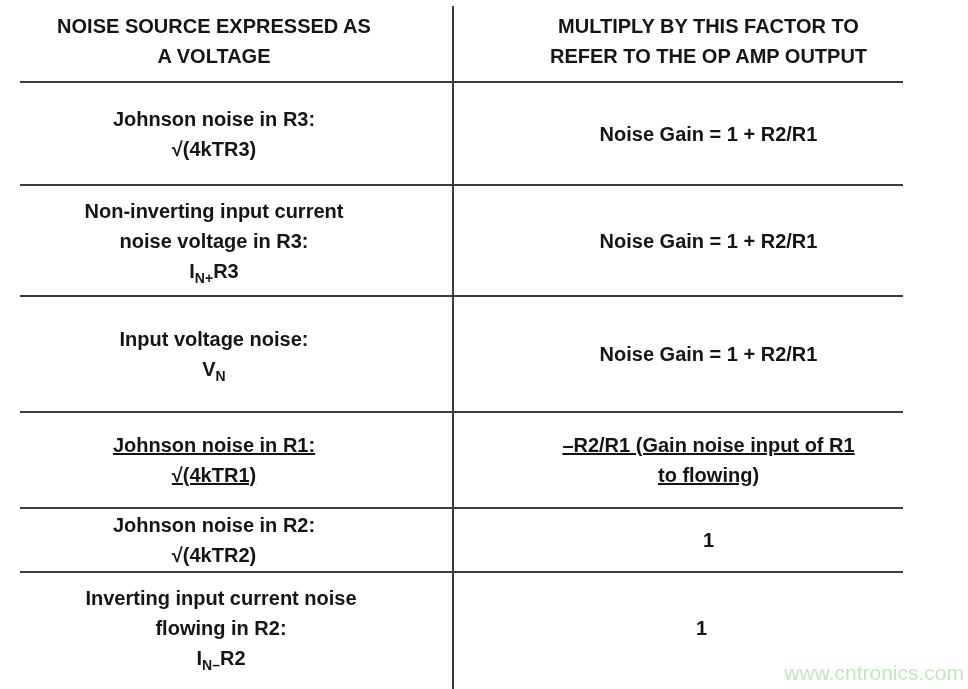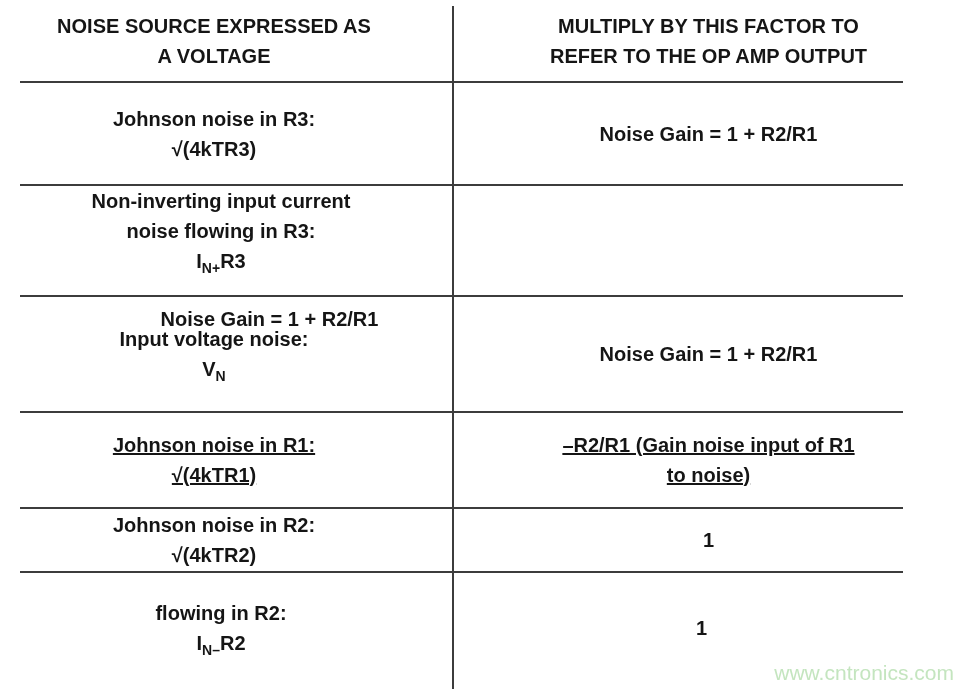--- a/index.html
+++ b/index.html
@@ -46,32 +46,32 @@
     position: absolute;
     left: 452px;
     top: 6px;
     width: 2px;
     height: 683px;
     background: #3c3c3c;
     z-index: 5;
   }
   .watermark {
     position: absolute;
-    right: 14px;
+    right: 4px;
     bottom: 4px;
     font-family: "Liberation Sans", "DejaVu Sans", sans-serif;
     font-weight: normal;
     font-size: 21px;
     color: #c4e5bf;
     z-index: 6;
   }
   
   .rh-header { height: 83px; }
   .rh-0 { height: 103px; }
-  .rh-1 { height: 111px; flex-direction: column; }
+  .rh-1 { height: 111px; }
   .rh-2 { height: 116px; }
   .rh-3 { height: 96px; text-decoration: underline; }
   .rh-4 { height: 64px; }
   .rh-5 { height: 109px; }
 </style>
 </head>
 <body>
 
 <div class="page">
 
@@ -96,21 +96,21 @@
         <div class="line">√(4kTR3)</div>
       </div>
       <div class="cell right">
         <div class="line">Noise Gain = 1 + R2/R1</div>
       </div>
     </div>
 
     <div class="t-row bordered rh-1">
       <div class="cell left">
         <div class="line">Non-inverting input current</div>
-        <div class="line">noise flowing in R3:</div>
+        <div class="line">noise voltage in R3:</div>
         <div class="line formula"><span>I</span><sub>N+</sub><span>R3</span></div>
       </div>
       <div class="cell right">
         <div class="line">Noise Gain = 1 + R2/R1</div>
       </div>
     </div>
 
     <div class="t-row bordered rh-2">
       <div class="cell left">
         <div class="line">Input voltage noise:</div>
@@ -121,36 +121,37 @@
       </div>
     </div>
 
     <div class="t-row bordered rh-3">
       <div class="cell left">
         <div class="line">Johnson noise in R1:</div>
         <div class="line">√(4kTR1)</div>
       </div>
       <div class="cell right">
         <div class="line">–R2/R1 (Gain noise input of R1</div>
-        <div class="line">to noise)</div>
+        <div class="line">to flowing)</div>
       </div>
     </div>
 
     <div class="t-row bordered rh-4">
       <div class="cell left">
         <div class="line">Johnson noise in R2:</div>
         <div class="line">√(4kTR2)</div>
       </div>
       <div class="cell right">
         <div class="line">1</div>
       </div>
     </div>
 
     <div class="t-row rh-5">
       <div class="cell left">
+        <div class="line">Inverting input current noise</div>
         <div class="line">flowing in R2:</div>
         <div class="line formula"><span>I</span><sub>N–</sub><span>R2</span></div>
       </div>
       <div class="cell right">
         <div class="line">1</div>
       </div>
     </div>
 
   </div>
 

